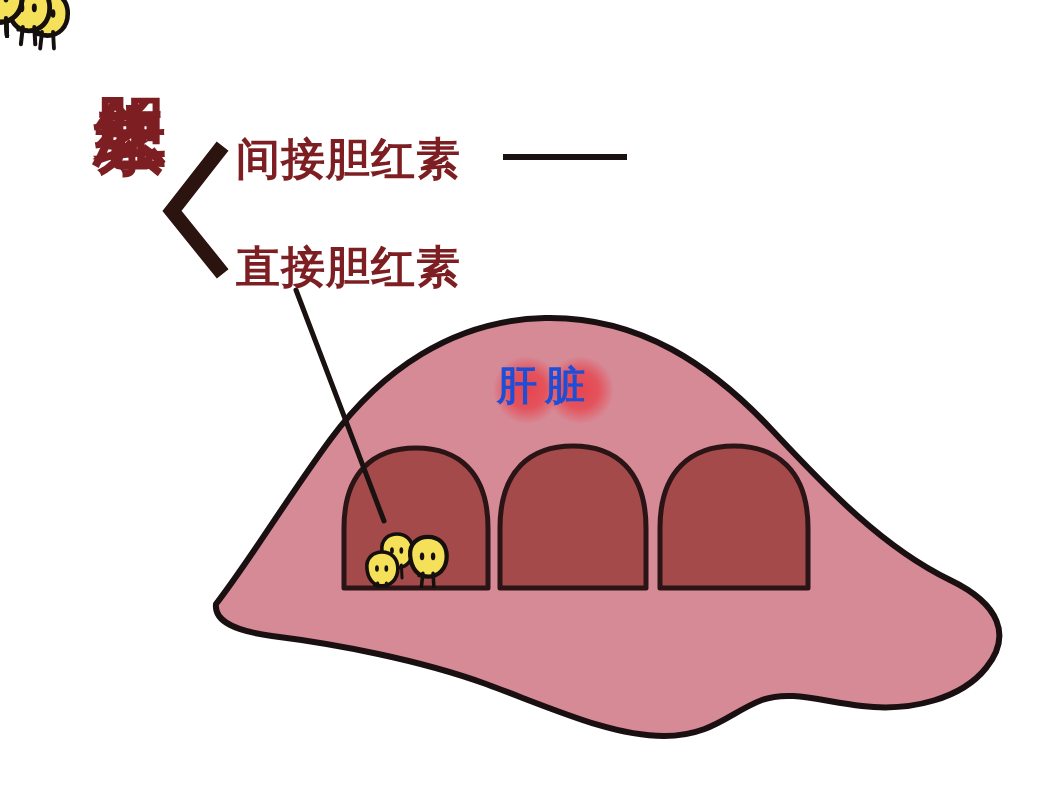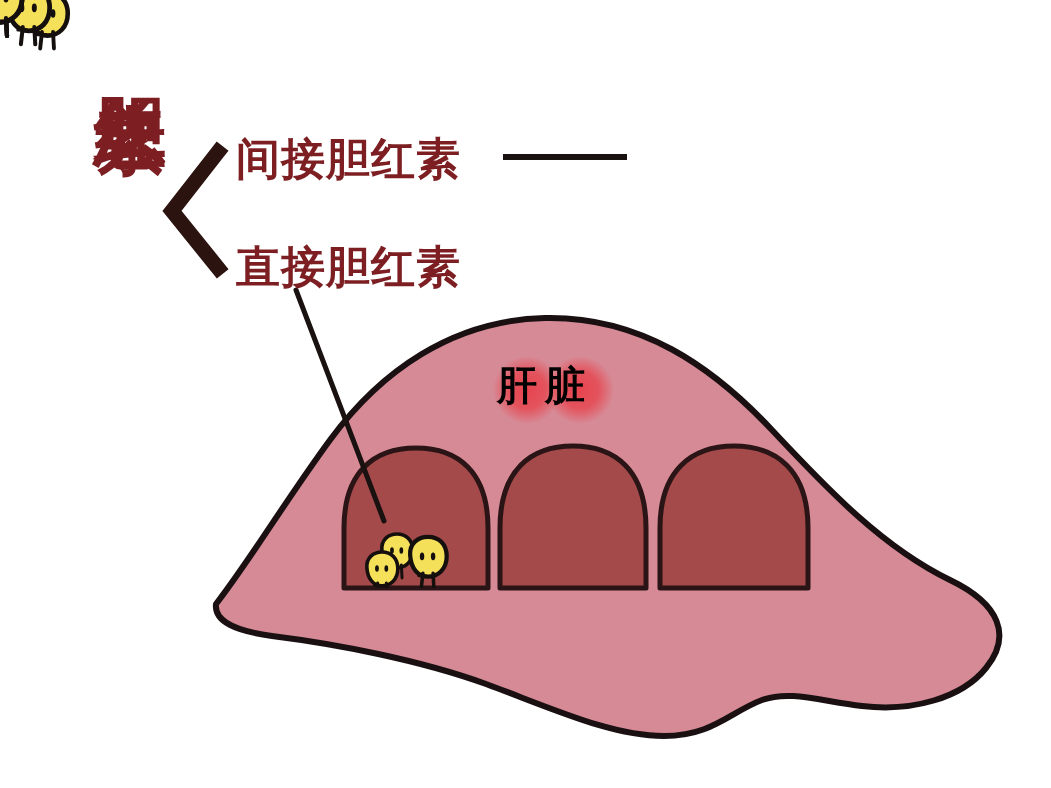--- a/index.html
+++ b/index.html
@@ -50,21 +50,21 @@
     font-family: "DejaVu Sans", "Liberation Sans", sans-serif;
   }
   #label-indirect { left: 236px; top: 130px; }
   #label-direct   { left: 236px; top: 230px; margin-top: 8px; }
   .organ-label {
     position: absolute;
     left: 497px;
     top: 358px;
     font-size: 40px;
     font-weight: 700;
-    color: #000000;
+    color: #1d4ed8;
     letter-spacing: 8px;
     white-space: nowrap;
     font-family: "DejaVu Sans", "Liberation Sans", sans-serif;
   }
 </style>
 </head>
 <body>
 
 <div id="stage">
 

